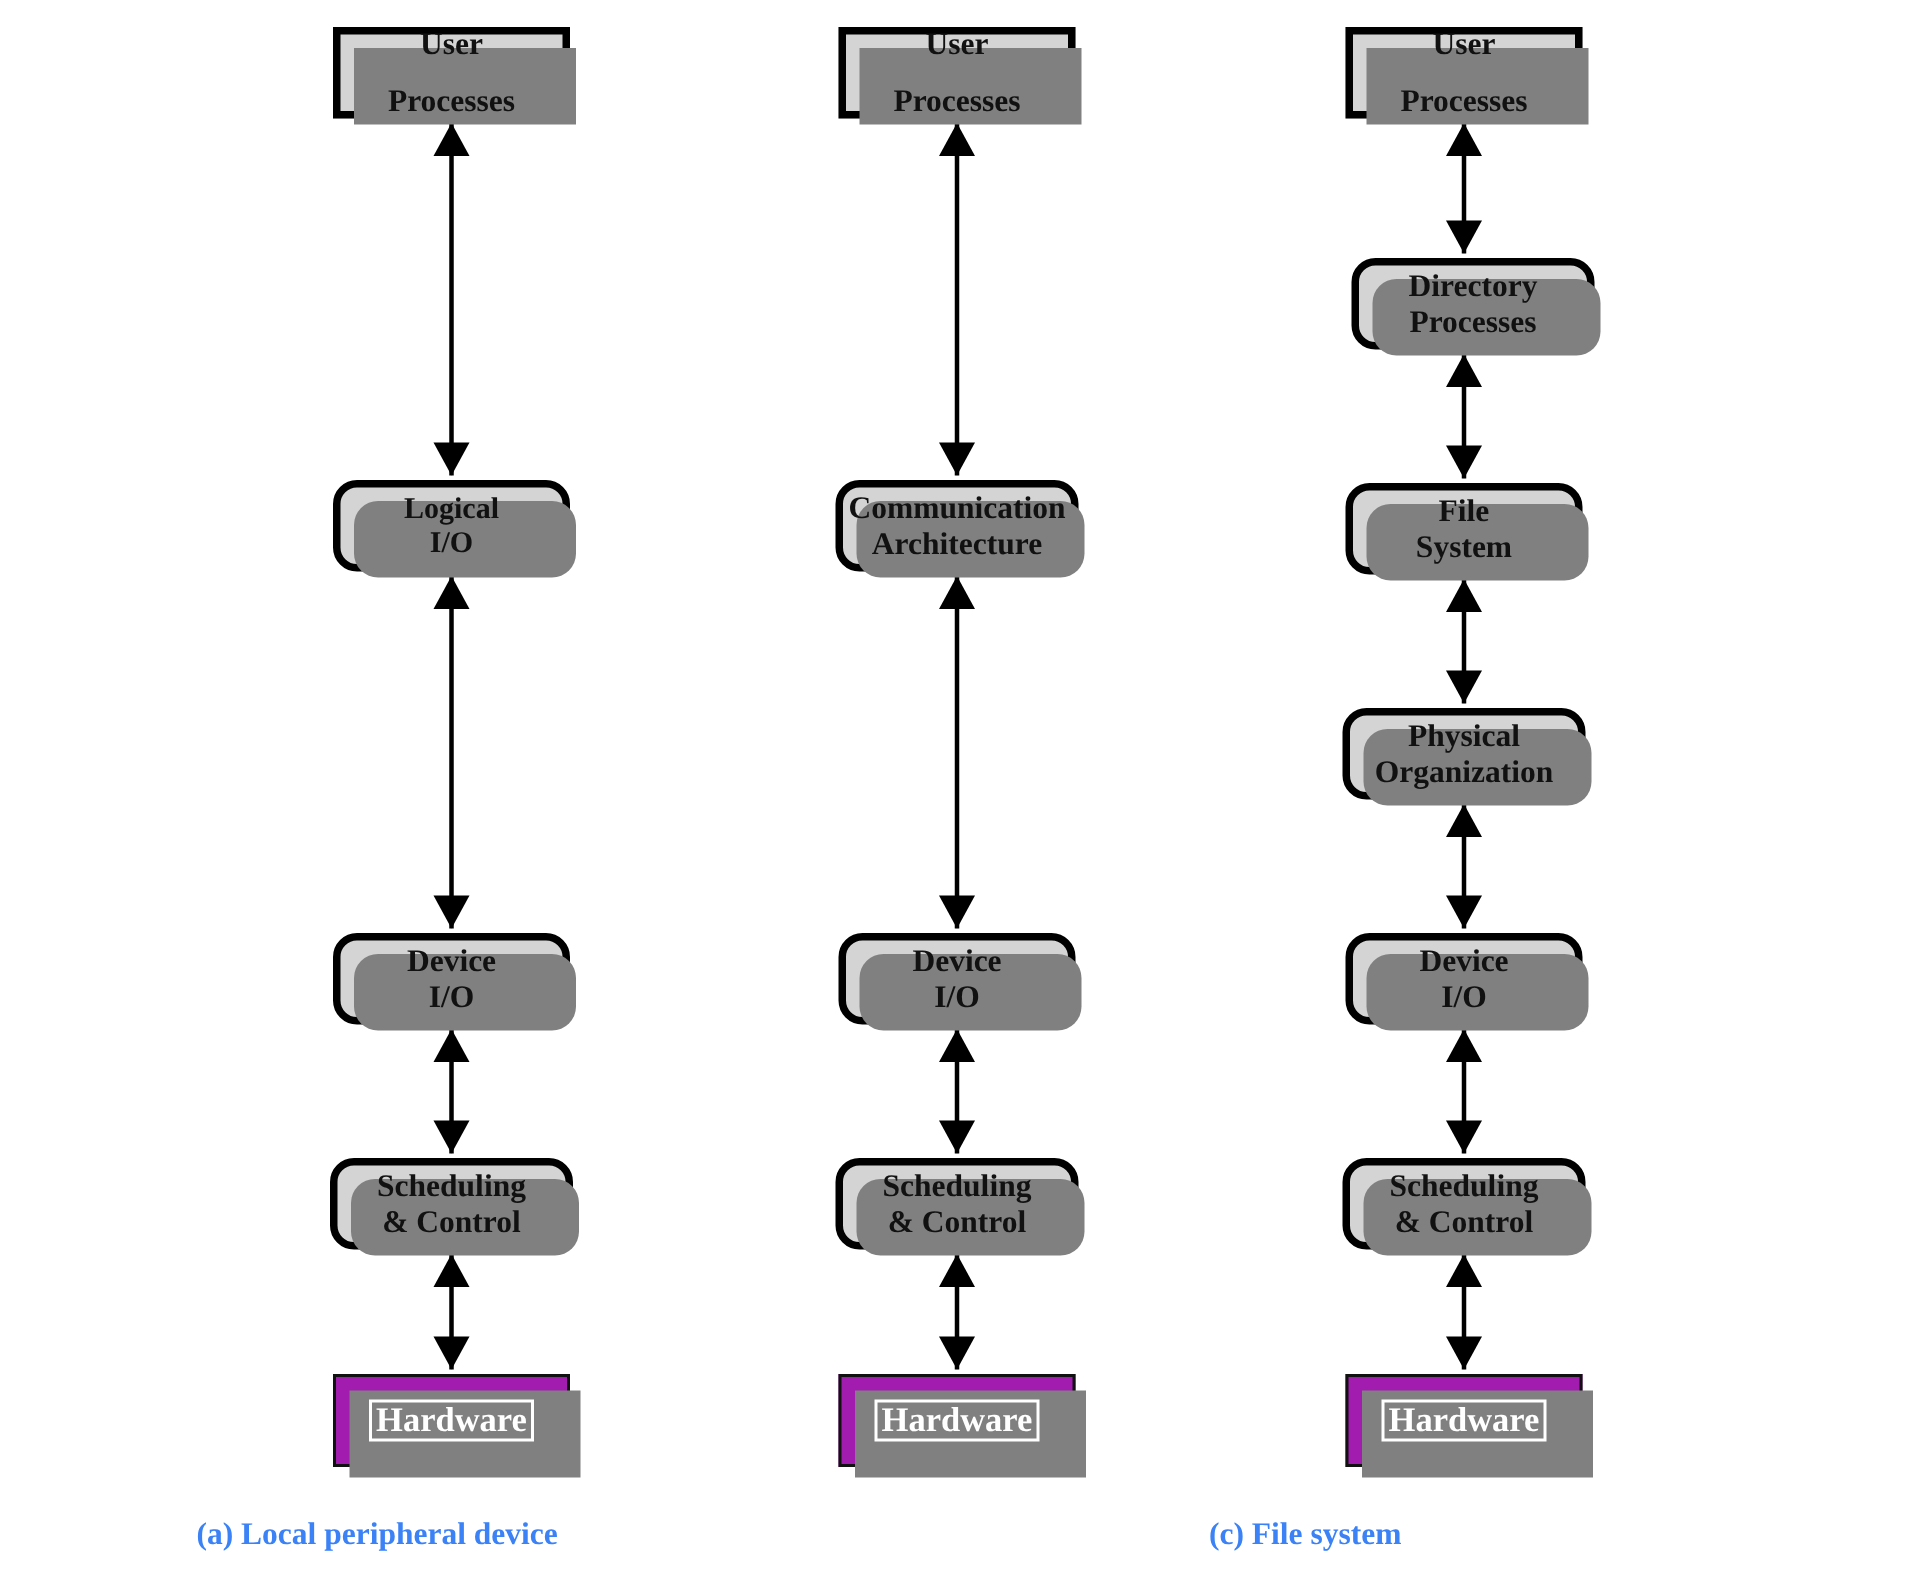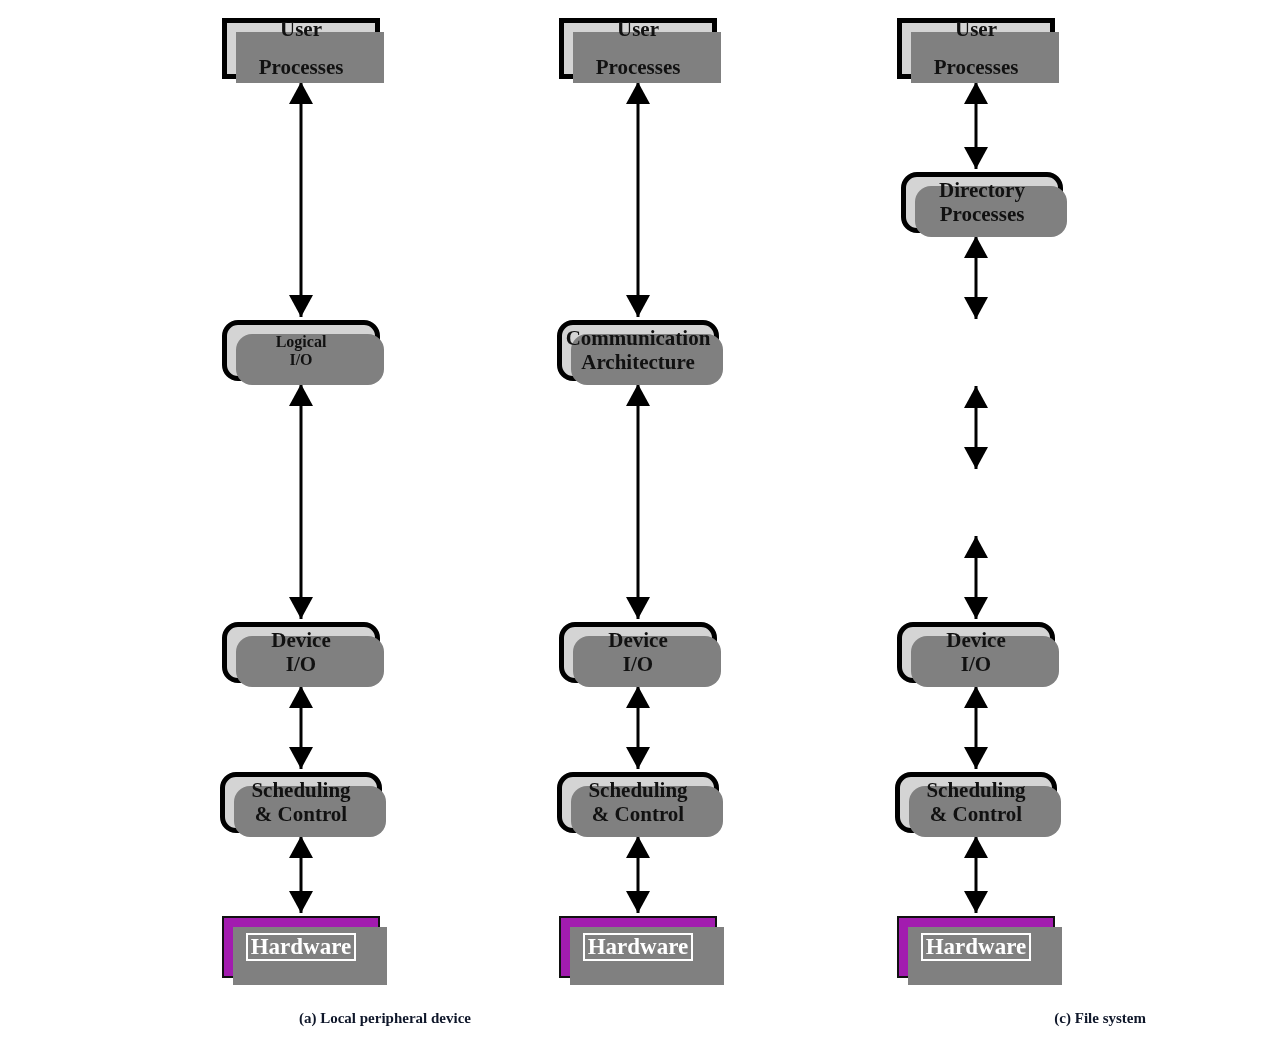--- a/index.html
+++ b/index.html
@@ -112,38 +112,38 @@
   }
   .connector .head.down {
     bottom: 0;
     border-top: 22px solid #000000;
   }
 
   
   .caption {
     position: absolute;
     width: 340px;
-    text-align: right;
+    text-align: left;
     font-weight: bold;
-    font-size: 15px;
-    color: #0f172a;
+    font-size: 21px;
+    color: #3b82f6;
     white-space: nowrap;
   }
 </style>
 </head>
 <body>
 
 <div id="diagram">
     <div class="column" style="left: 131px;">
       <div class="node square" style="left: 91px; top: 18px; width: 158px; height: 61px; font-size: 21px;">
         <span class="shadow"></span>
         <span class="line">User</span>
         <span class="line">Processes</span>
       </div>
-      <div class="node rounded" style="left: 91px; top: 320px; width: 158px; height: 61px; font-size: 16px;">
+      <div class="node rounded" style="left: 91px; top: 320px; width: 158px; height: 61px; font-size: 20px;">
         <span class="shadow"></span>
         <span class="line">Logical</span>
         <span class="line">I/O</span>
       </div>
       <div class="node rounded" style="left: 91px; top: 622px; width: 158px; height: 61px; font-size: 21px;">
         <span class="shadow"></span>
         <span class="line">Device</span>
         <span class="line">I/O</span>
       </div>
       <div class="node rounded" style="left: 89px; top: 772px; width: 162px; height: 61px; font-size: 21px;">
@@ -227,20 +227,30 @@
       <div class="node square" style="left: 91px; top: 18px; width: 158px; height: 61px; font-size: 21px;">
         <span class="shadow"></span>
         <span class="line">User</span>
         <span class="line">Processes</span>
       </div>
       <div class="node rounded" style="left: 95px; top: 172px; width: 162px; height: 61px; font-size: 21px;">
         <span class="shadow"></span>
         <span class="line">Directory</span>
         <span class="line">Processes</span>
       </div>
+      <div class="node rounded" style="left: 91px; top: 322px; width: 158px; height: 61px; font-size: 21px;">
+        <span class="shadow"></span>
+        <span class="line">File</span>
+        <span class="line">System</span>
+      </div>
+      <div class="node rounded" style="left: 89px; top: 472px; width: 162px; height: 61px; font-size: 21px;">
+        <span class="shadow"></span>
+        <span class="line">Physical</span>
+        <span class="line">Organization</span>
+      </div>
       <div class="node rounded" style="left: 91px; top: 622px; width: 158px; height: 61px; font-size: 21px;">
         <span class="shadow"></span>
         <span class="line">Device</span>
         <span class="line">I/O</span>
       </div>
       <div class="node rounded" style="left: 89px; top: 772px; width: 162px; height: 61px; font-size: 21px;">
         <span class="shadow"></span>
         <span class="line">Scheduling</span>
         <span class="line">&amp; Control</span>
       </div>

